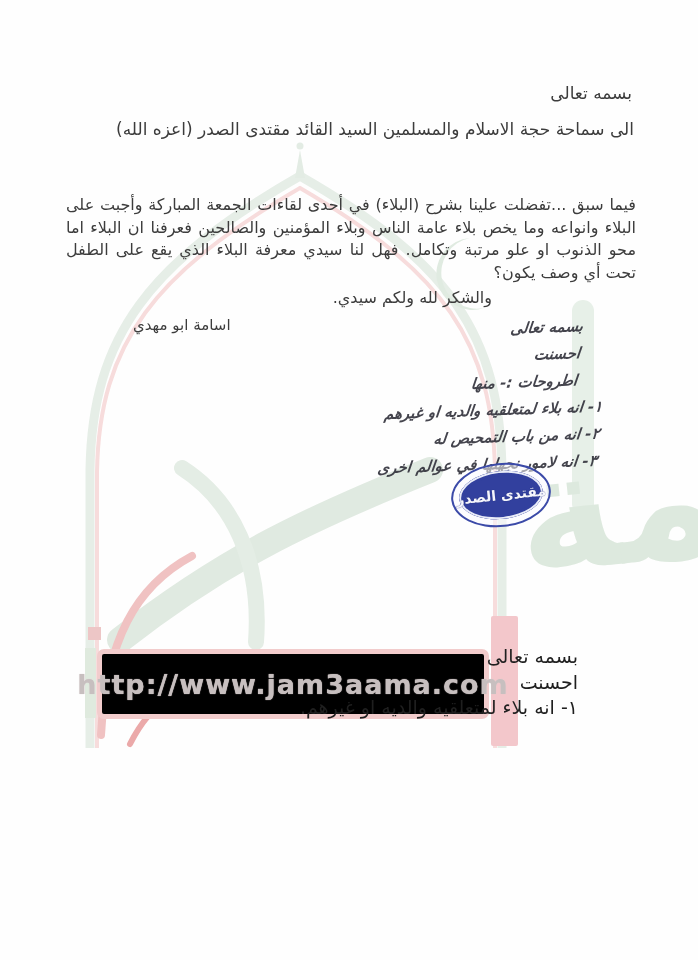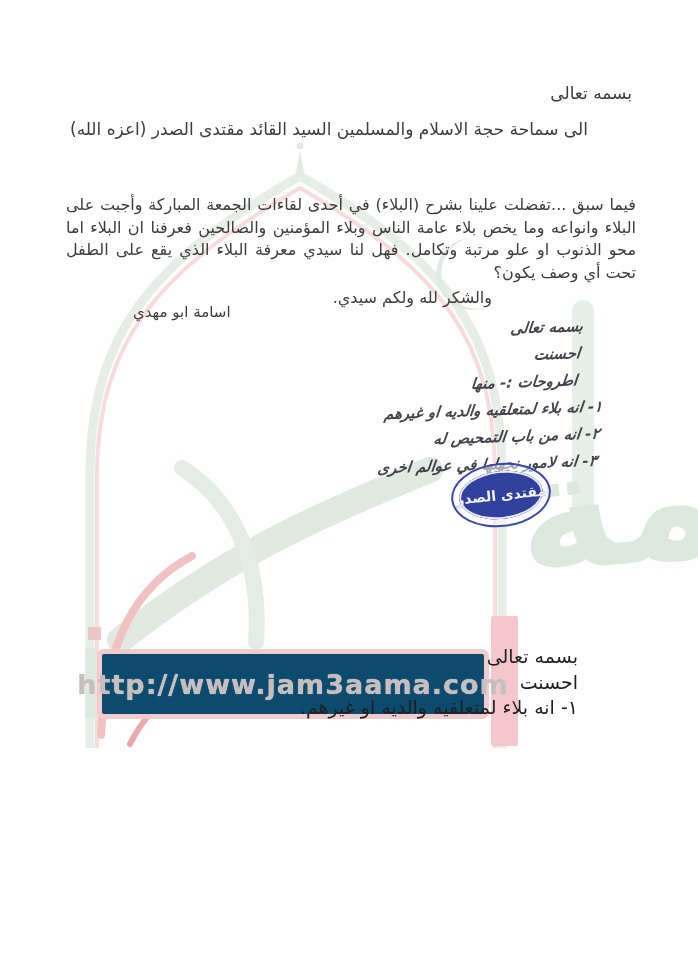--- a/index.html
+++ b/index.html
@@ -6,39 +6,39 @@
   body{
     width:698px;height:960px;background:#ffffff;overflow:hidden;
     font-family:"DejaVu Sans",sans-serif;position:relative;
   }
   .page{position:absolute;inset:0;background:#fefefe;}
 
   
   .wm-svg{position:absolute;left:0;top:0;z-index:0;}
   .wm-band{
     position:absolute;left:97px;top:649px;width:382px;height:60px;z-index:0;
-    border:5px solid #f2cccc;border-radius:7px;background:#0c4a6e;
+    border:5px solid #f2cccc;border-radius:7px;background:#000000;
     display:flex;align-items:center;justify-content:center;
   }
   .wm-band .url{
     color:#c7bfbf;font-size:27px;font-weight:bold;letter-spacing:1px;
     text-shadow:0 0 1px #d8cccc;filter:blur(.4px);white-space:nowrap;direction:ltr;
   }
   .wm-tab-green{position:absolute;left:85px;top:648px;width:11px;height:70px;background:#dfeade;z-index:0;}
   .wm-square-red{position:absolute;left:88px;top:627px;width:13px;height:13px;background:#edc6c6;z-index:0;}
   .wm-strip-red{position:absolute;left:491px;top:616px;width:27px;height:130px;background:#f3c7cb;z-index:0;border-radius:2px;}
 
   
   .letter{position:absolute;inset:0;z-index:1;color:#3c3c3c;}
   .bismillah{position:absolute;top:83px;right:66px;font-size:17px;}
-  .addressee{position:absolute;top:119px;right:64px;left:70px;font-size:17px;text-align:left;white-space:nowrap;}
+  .addressee{position:absolute;top:119px;right:64px;left:70px;font-size:17px;text-align:right;white-space:nowrap;}
   .salam{position:absolute;top:158px;right:148px;font-size:17px;}
   .letter-body{position:absolute;top:194px;right:62px;left:66px;font-size:16px;line-height:22.5px;text-align:justify;}
   .thanks{position:absolute;top:288px;right:206px;font-size:16px;}
-  .signature{position:absolute;top:303px;left:133px;font-size:15px;}
+  .signature{position:absolute;top:316px;left:133px;font-size:15px;}
 
   
   .handwriting{
     position:absolute;top:312px;right:86px;z-index:1;text-align:right;
     font-size:15px;line-height:27px;color:#30303a;font-weight:bold;font-style:italic;
     transform:rotate(-2deg) skewX(-8deg);transform-origin:right top;opacity:.9;
     letter-spacing:-.5px;
   }
   .hw-indent{margin-left:0;margin-right:28px;}
 

